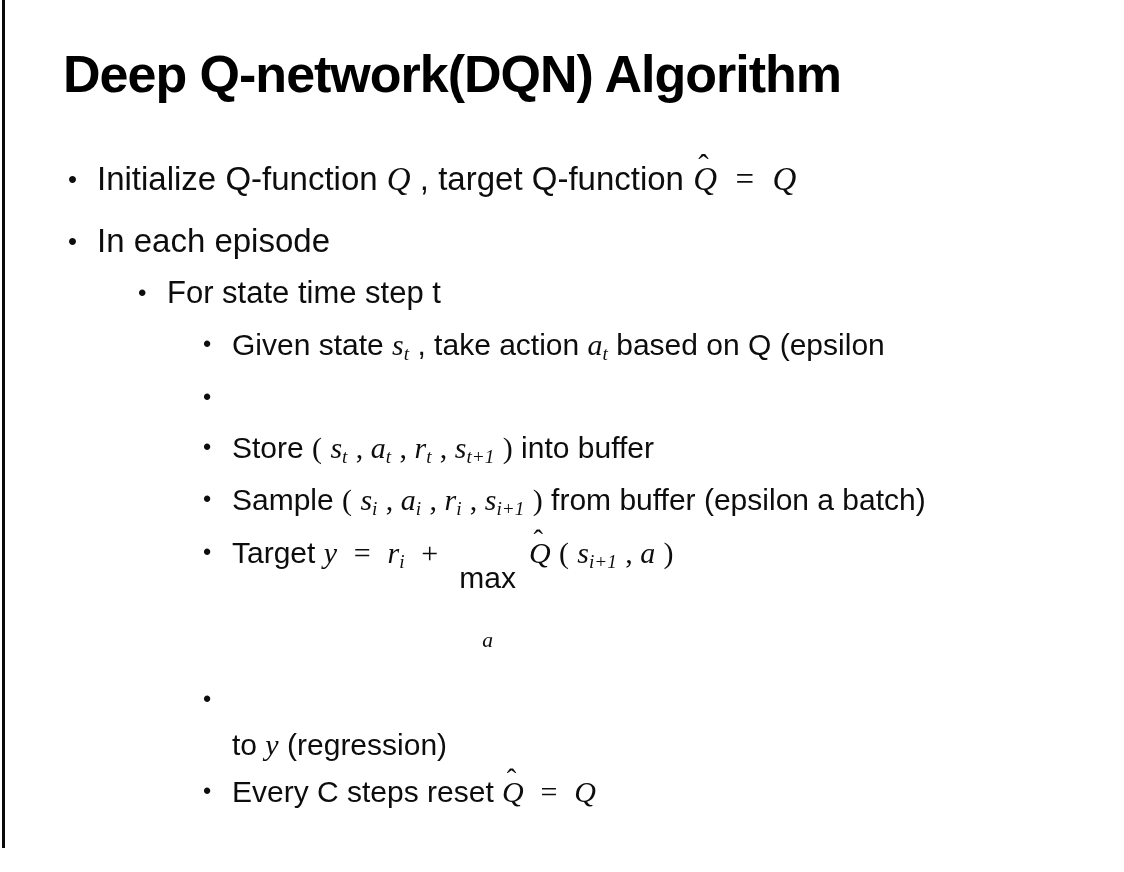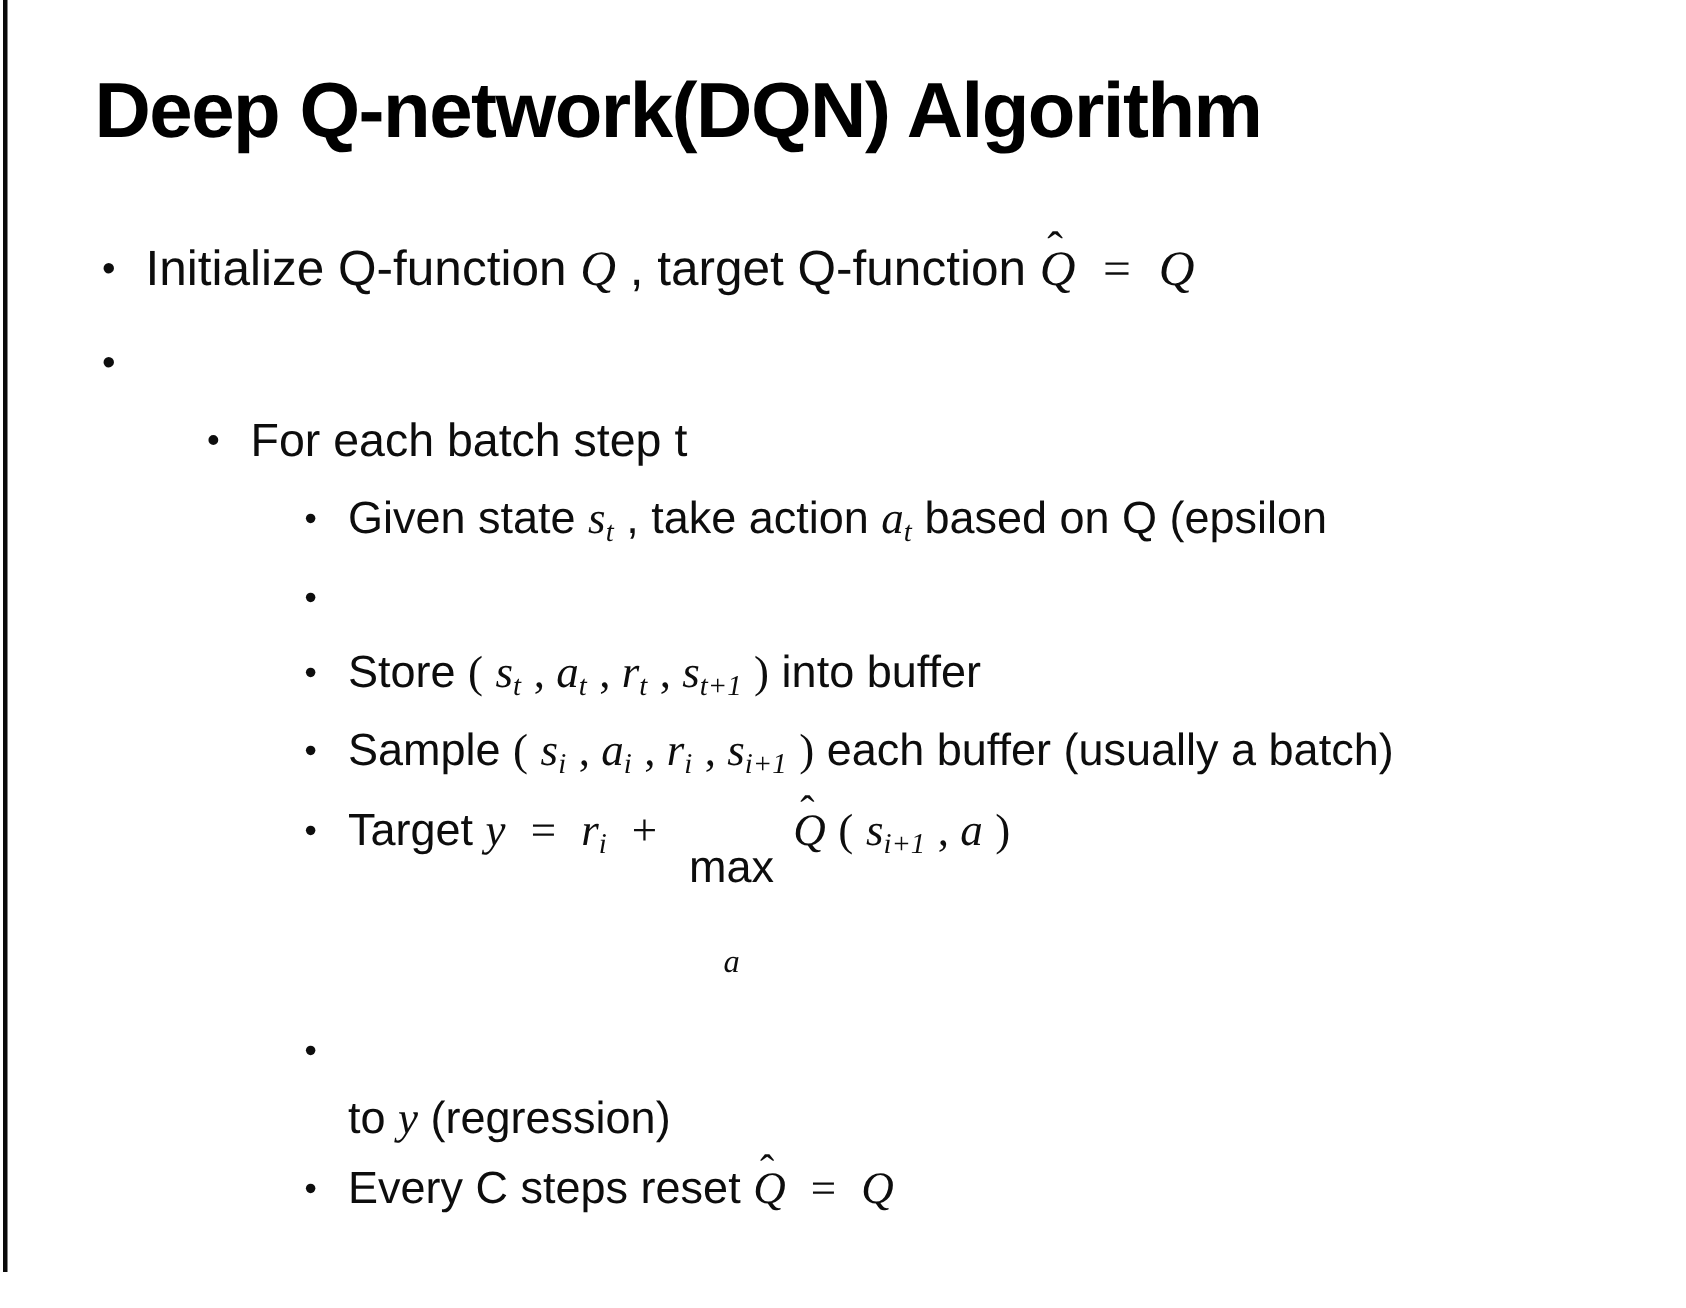--- a/index.html
+++ b/index.html
@@ -120,25 +120,26 @@
         <span class="mi">Q</span>
         <span>, target Q-function </span>
         <span class="qhat"><span class="hatm">ˆ</span><span class="mi">Q</span></span>
         <span class="op">=</span>
         <span class="mi">Q</span>
       </span>
     </div>
 
     <div class="row l1 mt20">
       <span class="blt">•</span>
+      <span class="txt">In each episode</span>
     </div>
 
     <div class="row l2 mt10">
       <span class="blt">•</span>
-      <span class="txt">For each batch step t</span>
+      <span class="txt">For state time step t</span>
     </div>
 
     <div class="row l3 mt8">
       <span class="blt">•</span>
       <span class="txt">
         <span>Given state </span>
         <span class="mi"><span>s</span><sub class="ms">t</sub></span>
         <span>, take action </span>
         <span class="mi"><span>a</span><sub class="ms">t</sub></span>
         <span> based on Q (epsilon</span>
@@ -173,21 +174,21 @@
         <span>Sample </span>
         <span class="mr">(</span>
         <span class="mi"><span>s</span><sub class="ms">i</sub></span>
         <span class="mr">, </span>
         <span class="mi"><span>a</span><sub class="ms">i</sub></span>
         <span class="mr">, </span>
         <span class="mi"><span>r</span><sub class="ms">i</sub></span>
         <span class="mr">, </span>
         <span class="mi"><span>s</span><sub class="ms">i+1</sub></span>
         <span class="mr">)</span>
-        <span> each buffer (usually a batch)</span>
+        <span> from buffer (epsilon a batch)</span>
       </span>
     </div>
 
     <div class="row l3 mt8">
       <span class="blt">•</span>
       <span class="txt">
         <span>Target </span>
         <span class="mi">y</span>
         <span class="op">=</span>
         <span class="mi"><span>r</span><sub class="ms">i</sub></span>

